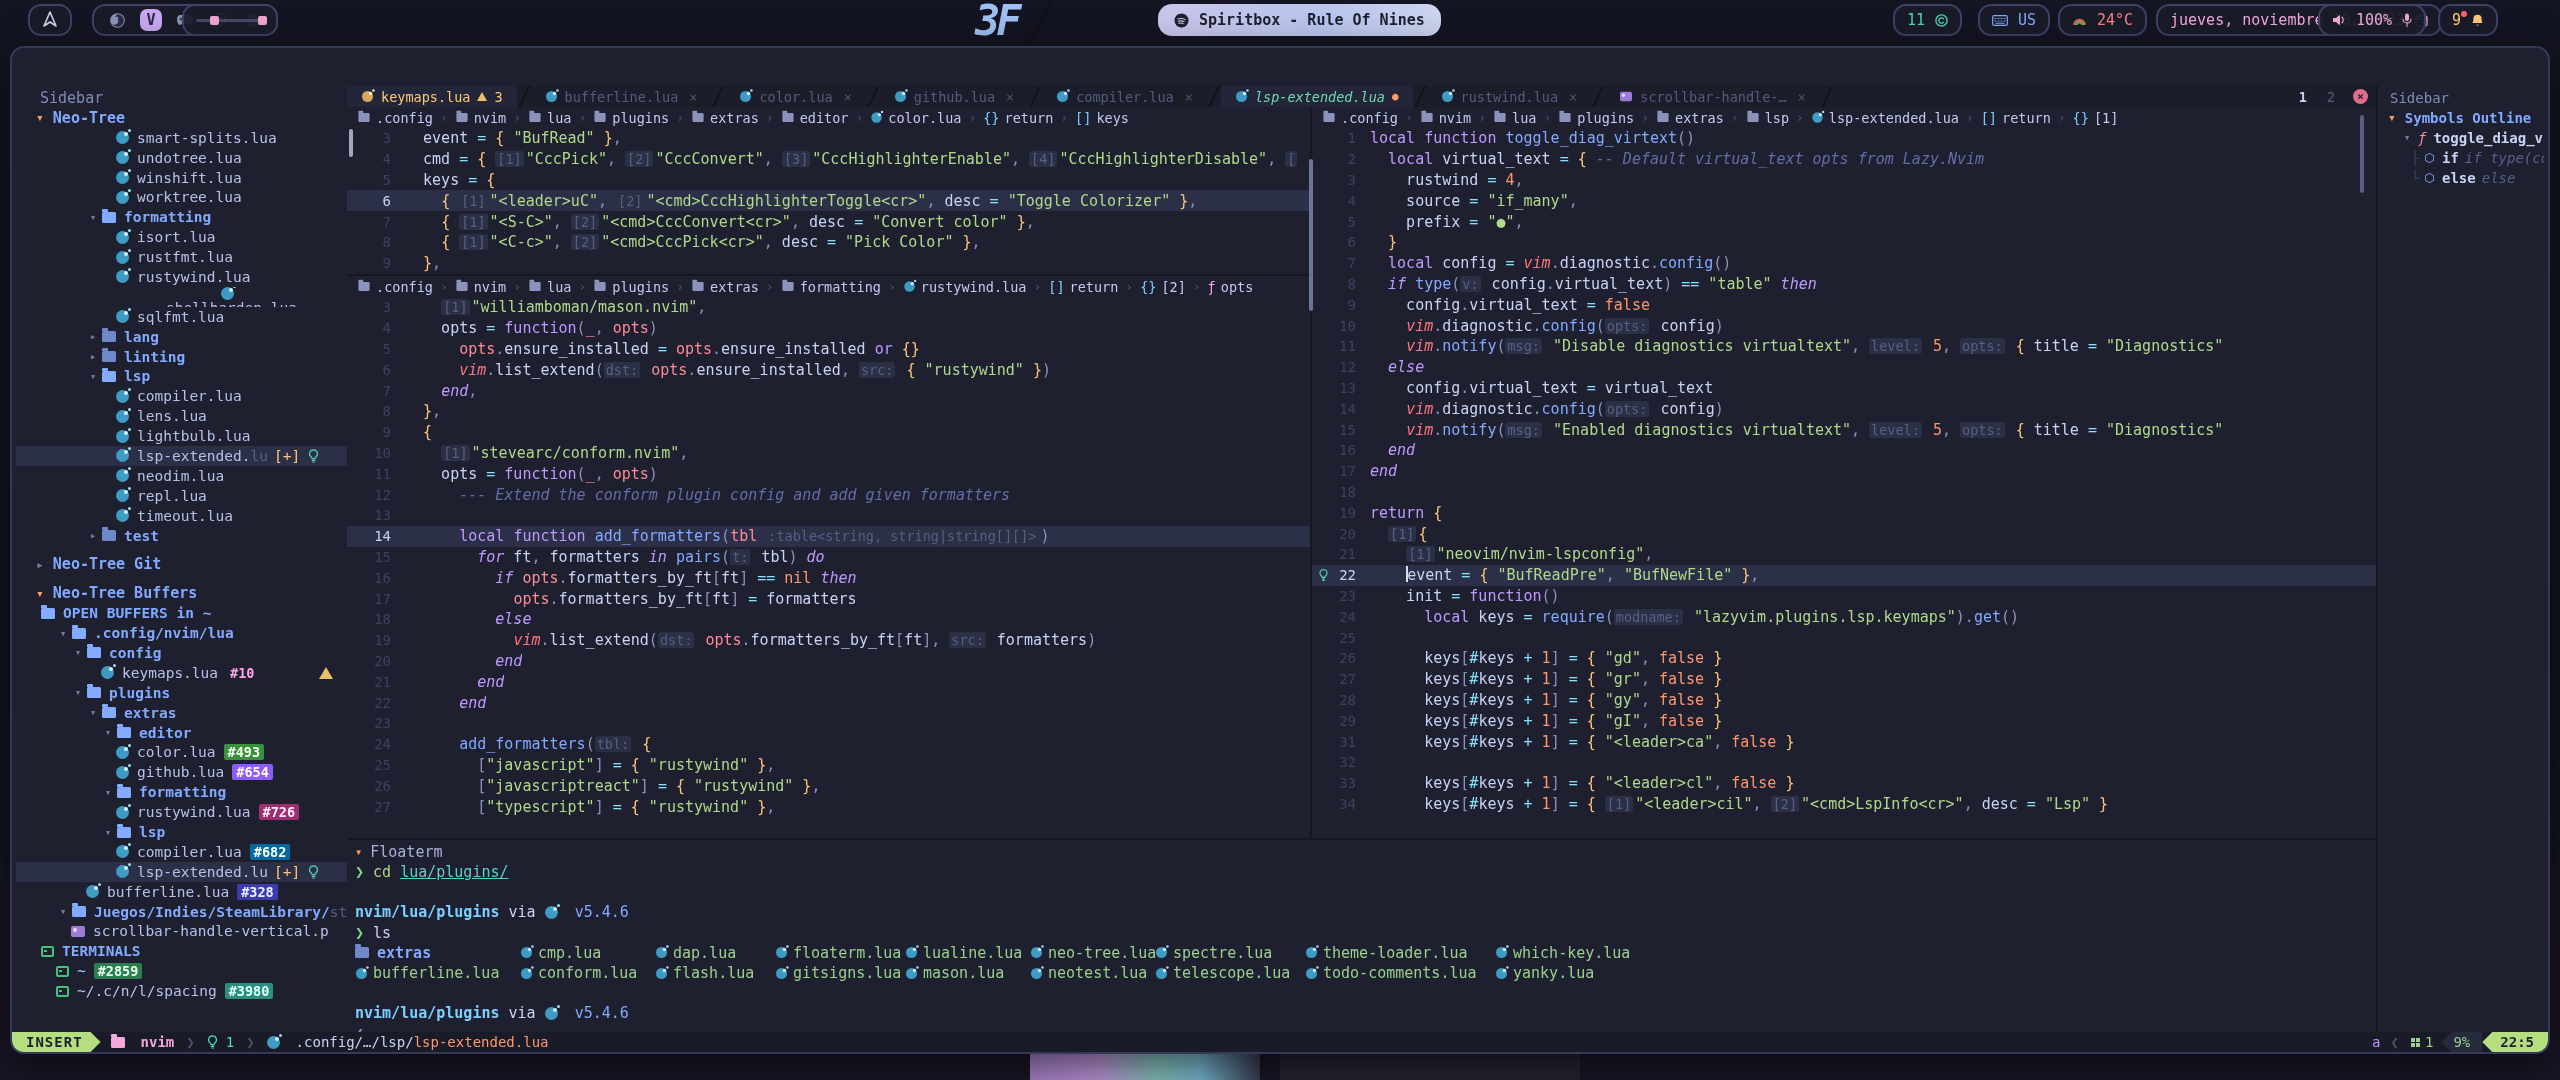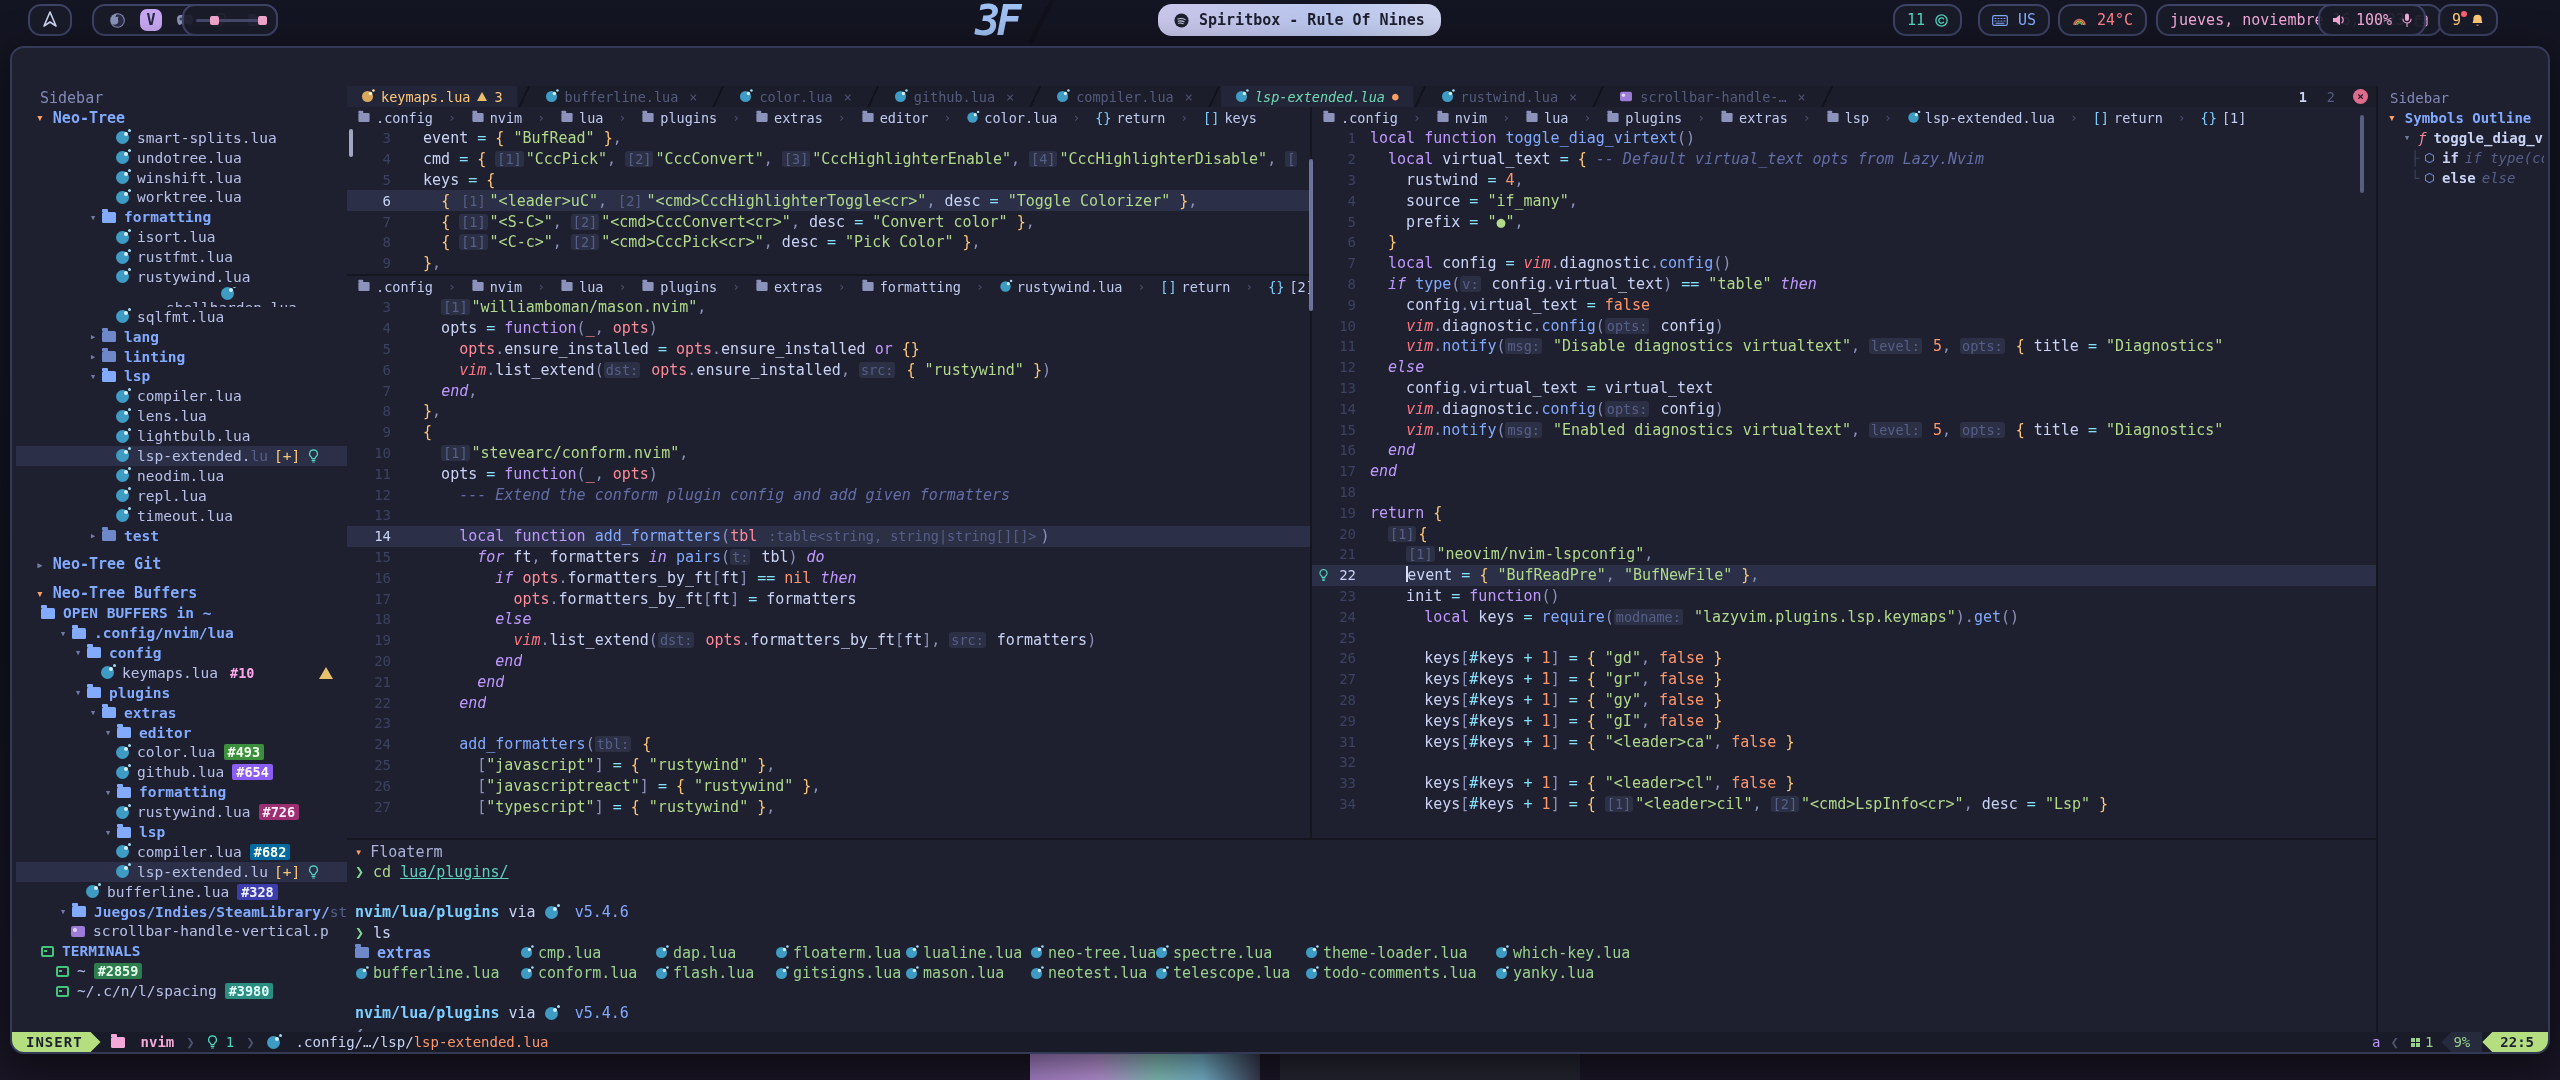--- a/index.html
+++ b/index.html
@@ -64,21 +64,21 @@
   .tab .x { color:#4c536f; margin-left:4px; }
   .tab .wtri { width:0;height:0;border-left:5px solid transparent;border-right:5px solid transparent;border-bottom:9px solid #e8c06a; }
   .tab .dot { color:#ff9e64; font-size:11px; }
   .tab-pages { margin-left:auto; display:flex; align-items:center; gap:0; }
   .tpage { padding:0 10px; color:#545c7e; } .tpage.on { color:#c8d3f5; font-weight:bold; }
   .tclose { width:15px; height:15px; border-radius:50%; background:#e06c8b; color:#1e2030; font-size:11px; font-weight:bold; display:flex; align-items:center; justify-content:center; margin:0 8px; }
   
   .panes { display:flex; flex:none; height:731px; min-width:0; }
   .lgroup { width:965px; flex:none; display:flex; flex-direction:column; border-right:2px solid #15161f; position:relative; }
   .rpane { flex:1; display:flex; flex-direction:column; min-width:0; position:relative; }
-  .crumbs { height:21px; flex:none; display:flex; align-items:center; gap:15px; padding-left:10px; font-size:13.5px; color:#828bb8; white-space:nowrap; overflow:hidden; }
+  .crumbs { height:21px; flex:none; display:flex; align-items:center; gap:7px; padding-left:10px; font-size:13.5px; color:#828bb8; white-space:nowrap; overflow:hidden; }
   .crumbs .nm { color:#c0cbf2; } .crumbs .sym { color:#7dcfff; } .crumbs .fn { color:#fca7ea; }
   .crumbs .sep { color:#4c536f; font-size:13px; }
   .crumbs .ic-folder { transform:scale(.8); margin-right:0; background:#8b93bd; }
   .crumbs .ic-lua { transform:scale(.8); margin-right:0; }
   .code { flex:1; overflow:hidden; position:relative; }
   .cl { display:flex; height:20.8px; align-items:center; white-space:pre; font-size:15px; }
   .cl .gut { width:58px; flex:none; display:flex; align-items:center; justify-content:flex-end; padding-right:14px; color:#3b4261; font-size:14px; position:relative; }
   .cl.cur { background:#2b3048; }
   .cl.cur .gut { color:#c8d3f5; }
   .gut .bulb { position:absolute; left:6px; margin:0; transform:scale(.9); }

